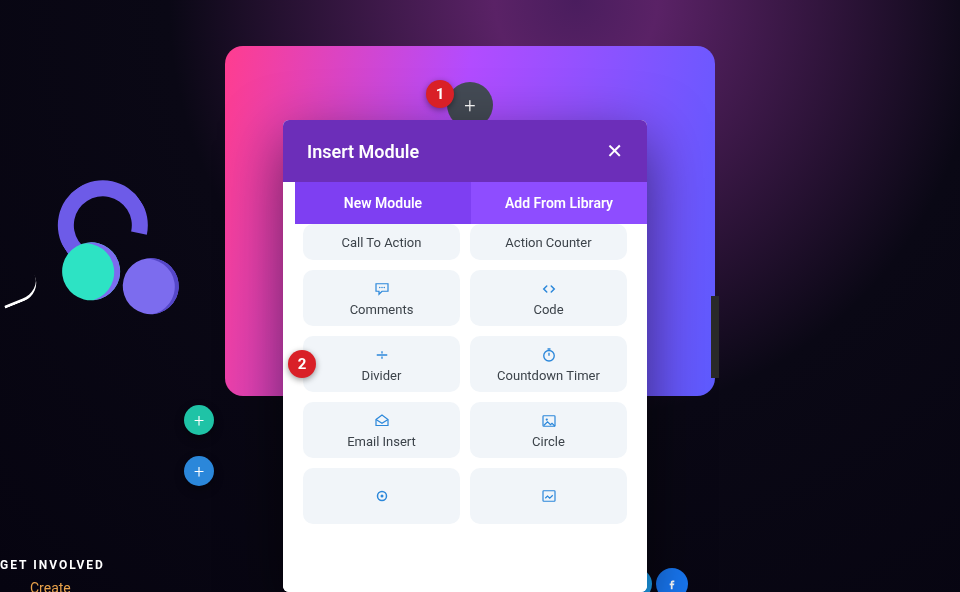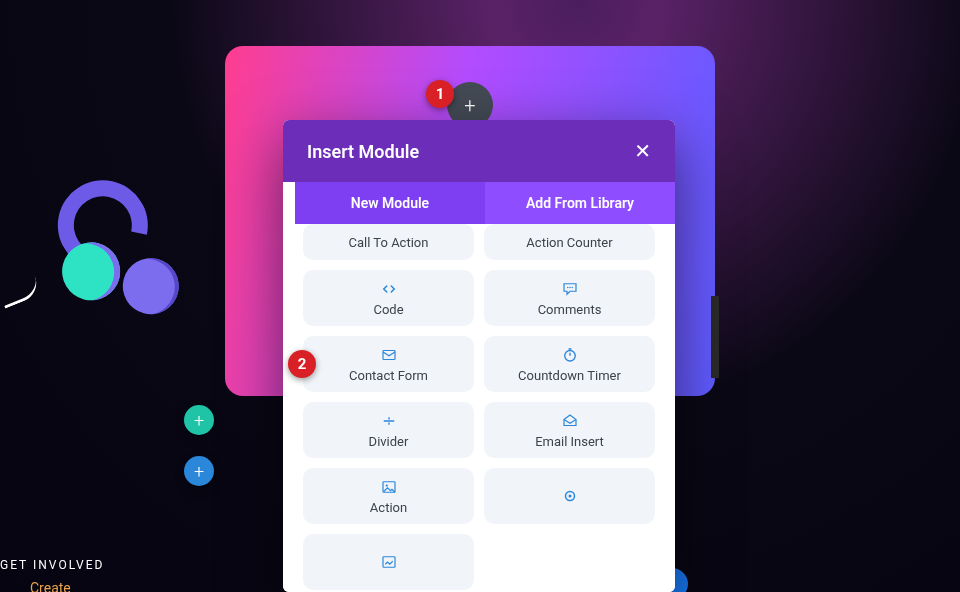--- a/index.html
+++ b/index.html
@@ -51,38 +51,38 @@
   }
   
   .floater {
     position: absolute; width: 30px; height: 30px; border-radius: 50%;
     display:flex; align-items:center; justify-content:center;
     box-shadow: 0 4px 10px rgba(0,0,0,.35); color:#fff; font-size:18px; font-weight:300;
   }
   .float-teal { left: 184px; top: 405px; background:#1fc3a6; }
   .float-blue { left: 184px; top: 456px; background:#2b87da; }
   
-  .footer-heading { position:absolute; left:0; top:558px; font-size:12px; letter-spacing:2px; font-weight:400;text-align:right; }
+  .footer-heading { position:absolute; left:0; top:558px; font-size:12px; letter-spacing:2px; font-weight:700;text-align:right; }
   .footer-link1 { position:absolute; left:30px; top:580px; color:#e9a24a; font-size:14px; }
   .footer-link2 { position:absolute; left:316px; top:578px; color:#e9a24a; font-size:14px; }
   
   .soc { position:absolute; top:568px; width:32px; height:32px; border-radius:50%; display:flex; align-items:center; justify-content:center; }
   .soc-yt { left:548px; background:#e52d27; } .soc-pi { left:584px; background:#7b3fe4; }
   .soc-tw { left:620px; background:#1da1f2; } .soc-fb { left:656px; background:#1877f2; }
   .badge {
     position:absolute; width:28px; height:28px; border-radius:50%;
     background:#d92027; color:#fff; font-weight:700; display:flex;
     align-items:center; justify-content:center; font-size:15px;
     box-shadow: 0 2px 6px rgba(0,0,0,.4); z-index:50;
   }
   .badge1 { left:426px; top:80px; }
   .badge2 { left:288px; top:350px; }
   
   .modal {
-    position:absolute; left:283px; top:120px; width:392px; height:472px;
+    position:absolute; left:283px; top:120px; width:364px; height:472px;
     background:#fff; border-radius:6px; overflow:hidden;
     box-shadow: 0 20px 60px rgba(0,0,0,.55);
     color:#333; z-index:40; display:flex; flex-direction:column;
   }
   .modal-head {
     background:#6c2eb9; height:62px; display:flex; align-items:center;
     justify-content:space-between; padding:0 24px; color:#fff;
   }
   .modal-title { font-size:18px; font-weight:600; }
   .modal-close { font-size:20px; cursor:pointer; }
@@ -166,59 +166,53 @@
   <div class="grid-wrap">
     <div class="mgrid" id="mgrid">
         <div class="mod shortfirst">
           <div class="lbl">Call To Action</div>
         </div>
         <div class="mod shortfirst">
           <div class="lbl">Action Counter</div>
         </div>
         <div class="mod">
           <svg class="ic" viewBox="0 0 24 24">
+            <use href="#i-comment"></use>
+          </svg>
+          <div class="lbl">Comments</div>
+        </div>
+        <div class="mod">
+          <svg class="ic" viewBox="0 0 24 24">
             <use href="#i-code"></use>
           </svg>
           <div class="lbl">Code</div>
         </div>
         <div class="mod">
           <svg class="ic" viewBox="0 0 24 24">
-            <use href="#i-comment"></use>
-          </svg>
-          <div class="lbl">Comments</div>
-        </div>
-        <div class="mod">
-          <svg class="ic" viewBox="0 0 24 24">
-            <use href="#i-mail"></use>
-          </svg>
-          <div class="lbl">Contact Form</div>
+            <use href="#i-divider"></use>
+          </svg>
+          <div class="lbl">Divider</div>
         </div>
         <div class="mod">
           <svg class="ic" viewBox="0 0 24 24">
             <use href="#i-timer"></use>
           </svg>
           <div class="lbl">Countdown Timer</div>
         </div>
         <div class="mod">
           <svg class="ic" viewBox="0 0 24 24">
-            <use href="#i-divider"></use>
-          </svg>
-          <div class="lbl">Divider</div>
-        </div>
-        <div class="mod">
-          <svg class="ic" viewBox="0 0 24 24">
             <use href="#i-mailopen"></use>
           </svg>
           <div class="lbl">Email Insert</div>
         </div>
         <div class="mod">
           <svg class="ic" viewBox="0 0 24 24">
             <use href="#i-image"></use>
           </svg>
-          <div class="lbl">Action</div>
+          <div class="lbl">Circle</div>
         </div>
         <div class="mod">
           <svg class="ic" viewBox="0 0 24 24">
             <use href="#i-dot"></use>
           </svg>
         </div>
         <div class="mod">
           <svg class="ic" viewBox="0 0 24 24">
             <use href="#i-imagebox"></use>
           </svg>

